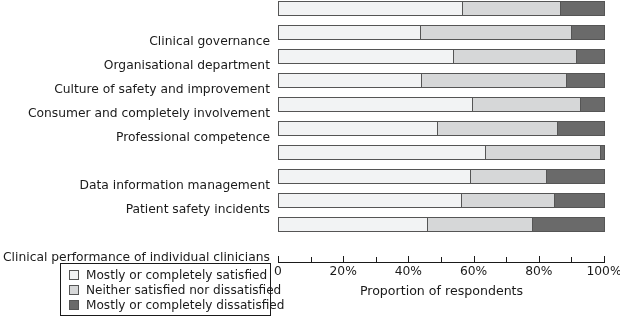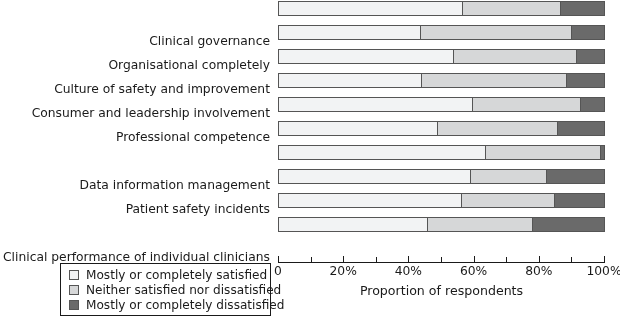--- a/index.html
+++ b/index.html
@@ -137,23 +137,23 @@
     white-space: nowrap;
   }
 </style>
 </head>
 <body>
 
 <div id="chart-root">
 
   <div id="category-labels">
       <div class="cat-label" style="top: 3px;">Clinical governance</div>
-      <div class="cat-label" style="top: 27px;">Organisational completely</div>
+      <div class="cat-label" style="top: 27px;">Organisational department</div>
       <div class="cat-label" style="top: 51px;">Culture of safety and improvement</div>
-      <div class="cat-label" style="top: 75px;">Consumer and leadership involvement</div>
+      <div class="cat-label" style="top: 75px;">Consumer and completely involvement</div>
       <div class="cat-label" style="top: 99px; padding-left: 28px;">Professional competence</div>
       <div class="cat-label" style="top: 147px;">Data information management</div>
       <div class="cat-label" style="top: 171px;">Patient safety incidents</div>
       <div class="cat-label" style="top: 219px;">Clinical performance of individual clinicians</div>
     </div>
 
   <div id="plot-area">
       <div class="bar-row" style="top: 1px;">
         <div class="seg seg-a" style="flex: 0 0 56.6%; background: rgb(242, 243, 244);"></div>
         <div class="seg seg-b" style="flex: 0 0 30.2%; background: rgb(214, 215, 216);"></div>

